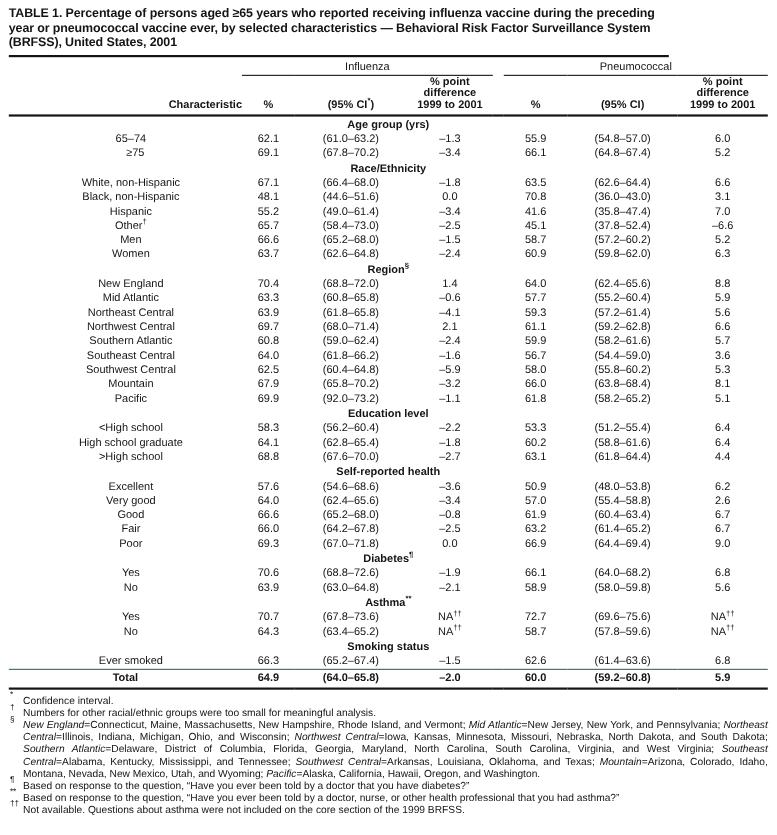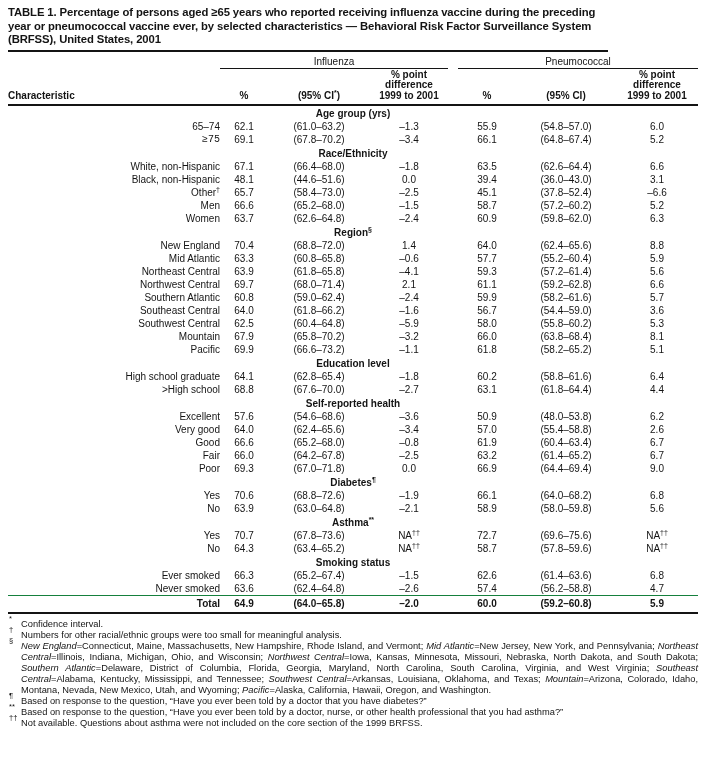--- a/index.html
+++ b/index.html
@@ -13,28 +13,28 @@
   .title { font-weight:bold; font-size:11.3px; line-height:13.5px; letter-spacing:-0.1px; }
   .title-rule { border-top:2.5px solid #141414; margin-top:3px; }
 
   table.vax { border-collapse:collapse; table-layout:fixed; width:690px; margin-top:1px; }
   th, td { padding:0; font-size:10px; color:#141414; }
 
   tr.grp th { font-weight:normal; font-size:10px; padding:3px 0 1px 0; }
   tr.grp th.group { border-bottom:1.5px solid #141414; text-align:center; }
 
   tr.colhead th { border-bottom:2px solid #141414; vertical-align:bottom; padding:1px 0 3px 0; font-weight:bold; }
-  th.char-h { text-align:left; }
+  th.char-h { text-align:right; }
   th.num-h, th.ci-h, th.diff-h { }
   .diff-h div { line-height:10.5px; }
 
   tbody td { height:13px; line-height:13px; white-space:nowrap; overflow:visible; }
   td.sec { font-weight:bold; text-align:center; padding-top:1px; }
-  td.lab { padding-left:10px; text-align:right; }
-  td.lab.ind2 { padding-left:18px;font-family:Liberation Mono, monospace; }
+  td.lab { padding-left:10px; text-align:center; }
+  td.lab.ind2 { padding-left:18px; }
   td.num, td.ci, td.diff { text-align:center; }
 
   tr.total td { font-weight:bold; border-top:1px solid #15803d; border-bottom:2.5px solid #141414; height:16px; line-height:16px; }
   tr.total td.lab { padding-left:0; }
 
   sup { font-size:7px; line-height:0; vertical-align:super; }
 
   .footnotes { margin-top:5px; width:690px; }
   .fn {
     position:relative; padding-left:13px;
@@ -123,23 +123,33 @@
           <td class="num">63.5</td>
           <td class="ci">(62.6–64.4)</td>
           <td class="diff">6.6</td>
         </tr>
         <tr>
           <td class="lab">Black, non-Hispanic</td>
           <td class="num">48.1</td>
           <td class="ci">(44.6–51.6)</td>
           <td class="diff">0.0</td>
           <td class="gap"></td>
-          <td class="num">39.4</td>
+          <td class="num">70.8</td>
           <td class="ci">(36.0–43.0)</td>
           <td class="diff">3.1</td>
+        </tr>
+        <tr>
+          <td class="lab">Hispanic</td>
+          <td class="num">55.2</td>
+          <td class="ci">(49.0–61.4)</td>
+          <td class="diff">–3.4</td>
+          <td class="gap"></td>
+          <td class="num">41.6</td>
+          <td class="ci">(35.8–47.4)</td>
+          <td class="diff">7.0</td>
         </tr>
         <tr>
           <td class="lab">Other<sup>†</sup></td>
           <td class="num">65.7</td>
           <td class="ci">(58.4–73.0)</td>
           <td class="diff">–2.5</td>
           <td class="gap"></td>
           <td class="num">45.1</td>
           <td class="ci">(37.8–52.4)</td>
           <td class="diff">–6.6</td>
@@ -243,29 +253,39 @@
           <td class="ci">(65.8–70.2)</td>
           <td class="diff">–3.2</td>
           <td class="gap"></td>
           <td class="num">66.0</td>
           <td class="ci">(63.8–68.4)</td>
           <td class="diff">8.1</td>
         </tr>
         <tr>
           <td class="lab">Pacific</td>
           <td class="num">69.9</td>
-          <td class="ci">(66.6–73.2)</td>
+          <td class="ci">(92.0–73.2)</td>
           <td class="diff">–1.1</td>
           <td class="gap"></td>
           <td class="num">61.8</td>
           <td class="ci">(58.2–65.2)</td>
           <td class="diff">5.1</td>
         </tr>
         <tr>
           <td class="sec" colspan="8">Education level</td>
+        </tr>
+        <tr>
+          <td class="lab">&lt;High school</td>
+          <td class="num">58.3</td>
+          <td class="ci">(56.2–60.4)</td>
+          <td class="diff">–2.2</td>
+          <td class="gap"></td>
+          <td class="num">53.3</td>
+          <td class="ci">(51.2–55.4)</td>
+          <td class="diff">6.4</td>
         </tr>
         <tr>
           <td class="lab">High school graduate</td>
           <td class="num">64.1</td>
           <td class="ci">(62.8–65.4)</td>
           <td class="diff">–1.8</td>
           <td class="gap"></td>
           <td class="num">60.2</td>
           <td class="ci">(58.8–61.6)</td>
           <td class="diff">6.4</td>
@@ -384,30 +404,20 @@
         </tr>
         <tr>
           <td class="lab">Ever smoked</td>
           <td class="num">66.3</td>
           <td class="ci">(65.2–67.4)</td>
           <td class="diff">–1.5</td>
           <td class="gap"></td>
           <td class="num">62.6</td>
           <td class="ci">(61.4–63.6)</td>
           <td class="diff">6.8</td>
-        </tr>
-        <tr>
-          <td class="lab">Never smoked</td>
-          <td class="num">63.6</td>
-          <td class="ci">(62.4–64.8)</td>
-          <td class="diff">–2.6</td>
-          <td class="gap"></td>
-          <td class="num">57.4</td>
-          <td class="ci">(56.2–58.8)</td>
-          <td class="diff">4.7</td>
         </tr>
         <tr class="total">
           <td class="lab">Total</td>
           <td class="num">64.9</td>
           <td class="ci">(64.0–65.8)</td>
           <td class="diff">–2.0</td>
           <td class="gap"></td>
           <td class="num">60.0</td>
           <td class="ci">(59.2–60.8)</td>
           <td class="diff">5.9</td>

